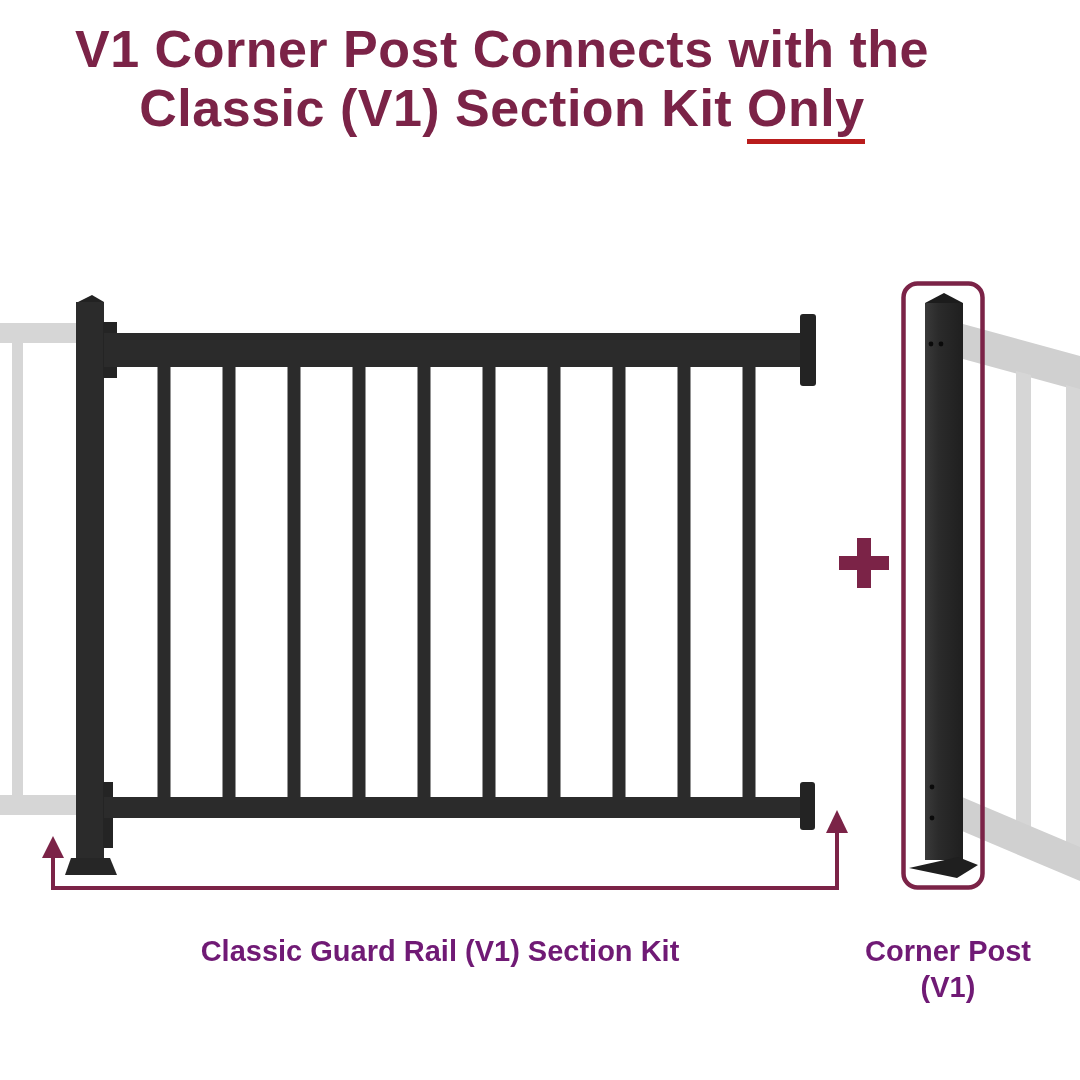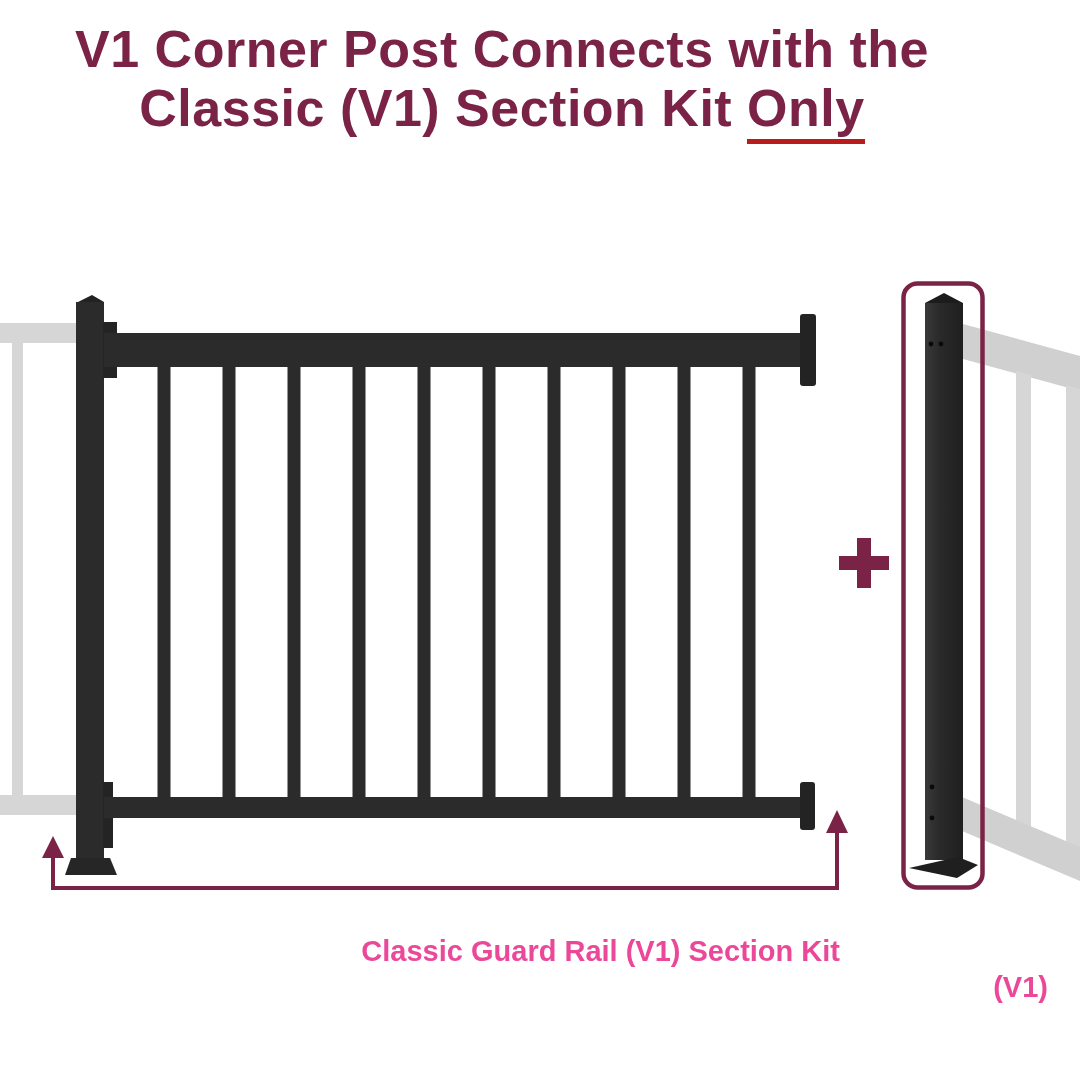--- a/index.html
+++ b/index.html
@@ -22,24 +22,24 @@
   }
   .title .underlined{
     display:inline-block;
     border-bottom:5px solid #b91c1c;
     padding-bottom:5px;
     line-height:1.0;
   }
   .svg-layer{position:absolute;top:0;left:0;}
   .item-label{
     position:absolute;
-    color:#ec4899;
+    color:#701a75;
     font-size:29px;
     font-weight:bold;
-    text-align:right;
+    text-align:center;
     line-height:36px;
   }
   .label-left{left:40px;top:933px;width:800px;}
   .label-right{left:848px;top:933px;width:200px;}
 </style>
 </head>
 <body>
 
 <div class="stage">
 
@@ -121,17 +121,17 @@
       <circle cx="932" cy="787" r="2.4" fill="#0a0a0a"></circle>
       <circle cx="932" cy="818" r="2.4" fill="#0a0a0a"></circle>
     </g>
   </svg>
 
   <div class="item-label label-left">
     <span>Classic Guard Rail (V1) Section Kit</span>
   </div>
 
   <div class="item-label label-right">
-    <br>
+    <span>Corner Post</span><br>
     <span>(V1)</span>
   </div>
 
 </div>
 
 </body></html>

